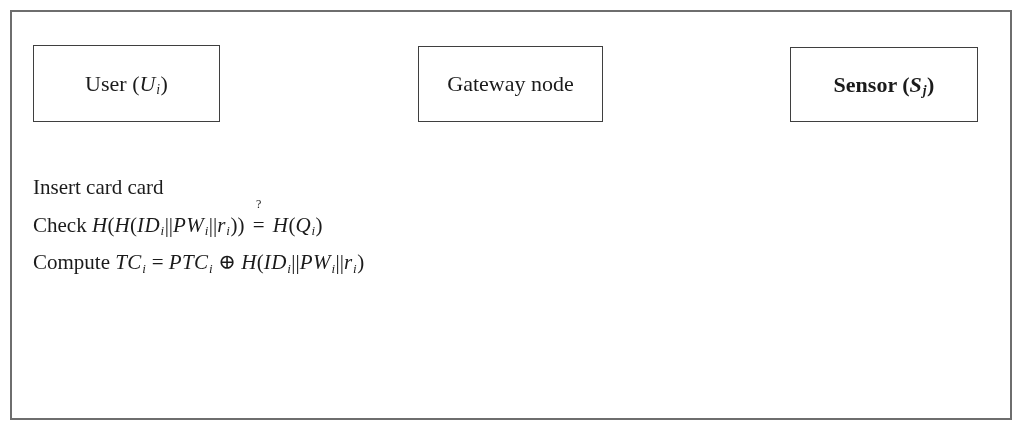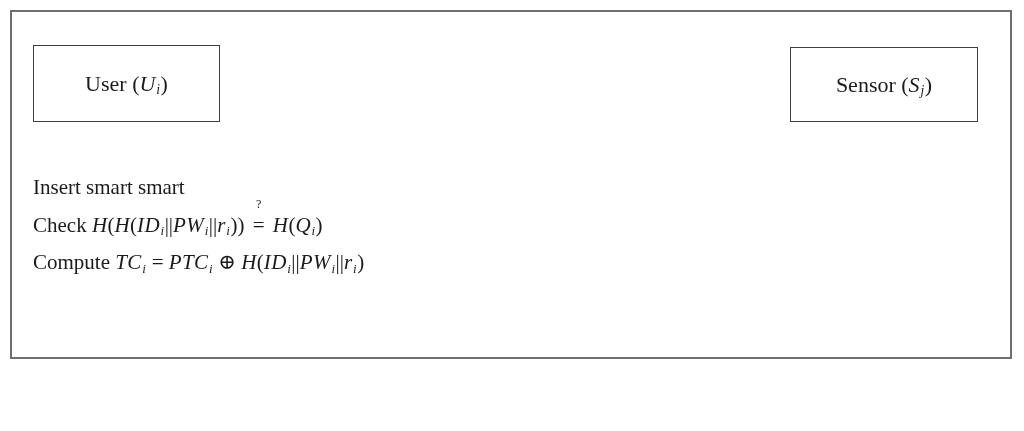--- a/index.html
+++ b/index.html
@@ -11,36 +11,36 @@
   *{margin:0;padding:0;box-sizing:border-box;}
   html,body{width:1024px;height:431px;background:var(--bg);overflow:hidden;}
   body{
     font-family:"Liberation Serif","DejaVu Serif",serif;
     color:var(--text);
     position:relative;
   }
   .frame{
     position:absolute;
     left:10px;top:10px;
-    width:1002px;height:349px;
+    width:1002px;height:410px;
     border:2px solid var(--frame);
     background:var(--bg);
     padding-left:44px;
   }
   .ebox{
     position:absolute;
     border:1.5px solid var(--box-border);
     display:flex;align-items:center;justify-content:center;
     font-size:22px;
     background:var(--bg);
     white-space:nowrap;
   }
   .ebox-user{left:21px;top:33px;width:187px;height:77px;}
   .ebox-gateway{left:406px;top:34px;width:185px;height:76px;}
-  .ebox-sensor{left:778px;top:35px;width:188px;height:75px;}
+  .ebox-sensor{left:778px;top:35px;width:188px;height:75px;font-weight:bold;}
   .steps{
     position:absolute;
     left:21px;top:157px;
     font-size:21px;
     line-height:37.5px;
     white-space:nowrap;
   }
   .step{height:37.5px;}
   .mvar{
     font-style:italic;
@@ -71,24 +71,27 @@
 </style>
 </head>
 <body>
 
 <div class="frame">
 
   <div class="ebox ebox-user">
     <span>User (<i class="mvar">U</i><sub class="msub">i</sub>)</span>
   </div>
 
+  <div class="ebox ebox-gateway">
+    <span>Gateway node</span>
+  </div>
 
   <div class="ebox ebox-sensor">
     <span>Sensor (<i class="mvar">S</i><sub class="msub">j</sub>)</span>
   </div>
 
   <div class="steps">
-    <div class="step">Insert smart smart</div>
+    <div class="step">Insert card card</div>
     <div class="step">Check <i class="mvar">H</i>(<i class="mvar">H</i>(<i class="mvar">ID</i><sub class="msub">i</sub>||<i class="mvar">PW</i><sub class="msub">i</sub>||<i class="mvar">r</i><sub class="msub">i</sub>)) <span class="qeq"><span class="q">?</span>=</span> <i class="mvar">H</i>(<i class="mvar">Q</i><sub class="msub">i</sub>)</div>
     <div class="step">Compute <i class="mvar">TC</i><sub class="msub">i</sub> = <i class="mvar">PTC</i><sub class="msub">i</sub> ⊕ <i class="mvar">H</i>(<i class="mvar">ID</i><sub class="msub">i</sub>||<i class="mvar">PW</i><sub class="msub">i</sub>||<i class="mvar">r</i><sub class="msub">i</sub>)</div>
   </div>
 
 </div>
 
 </body></html>

